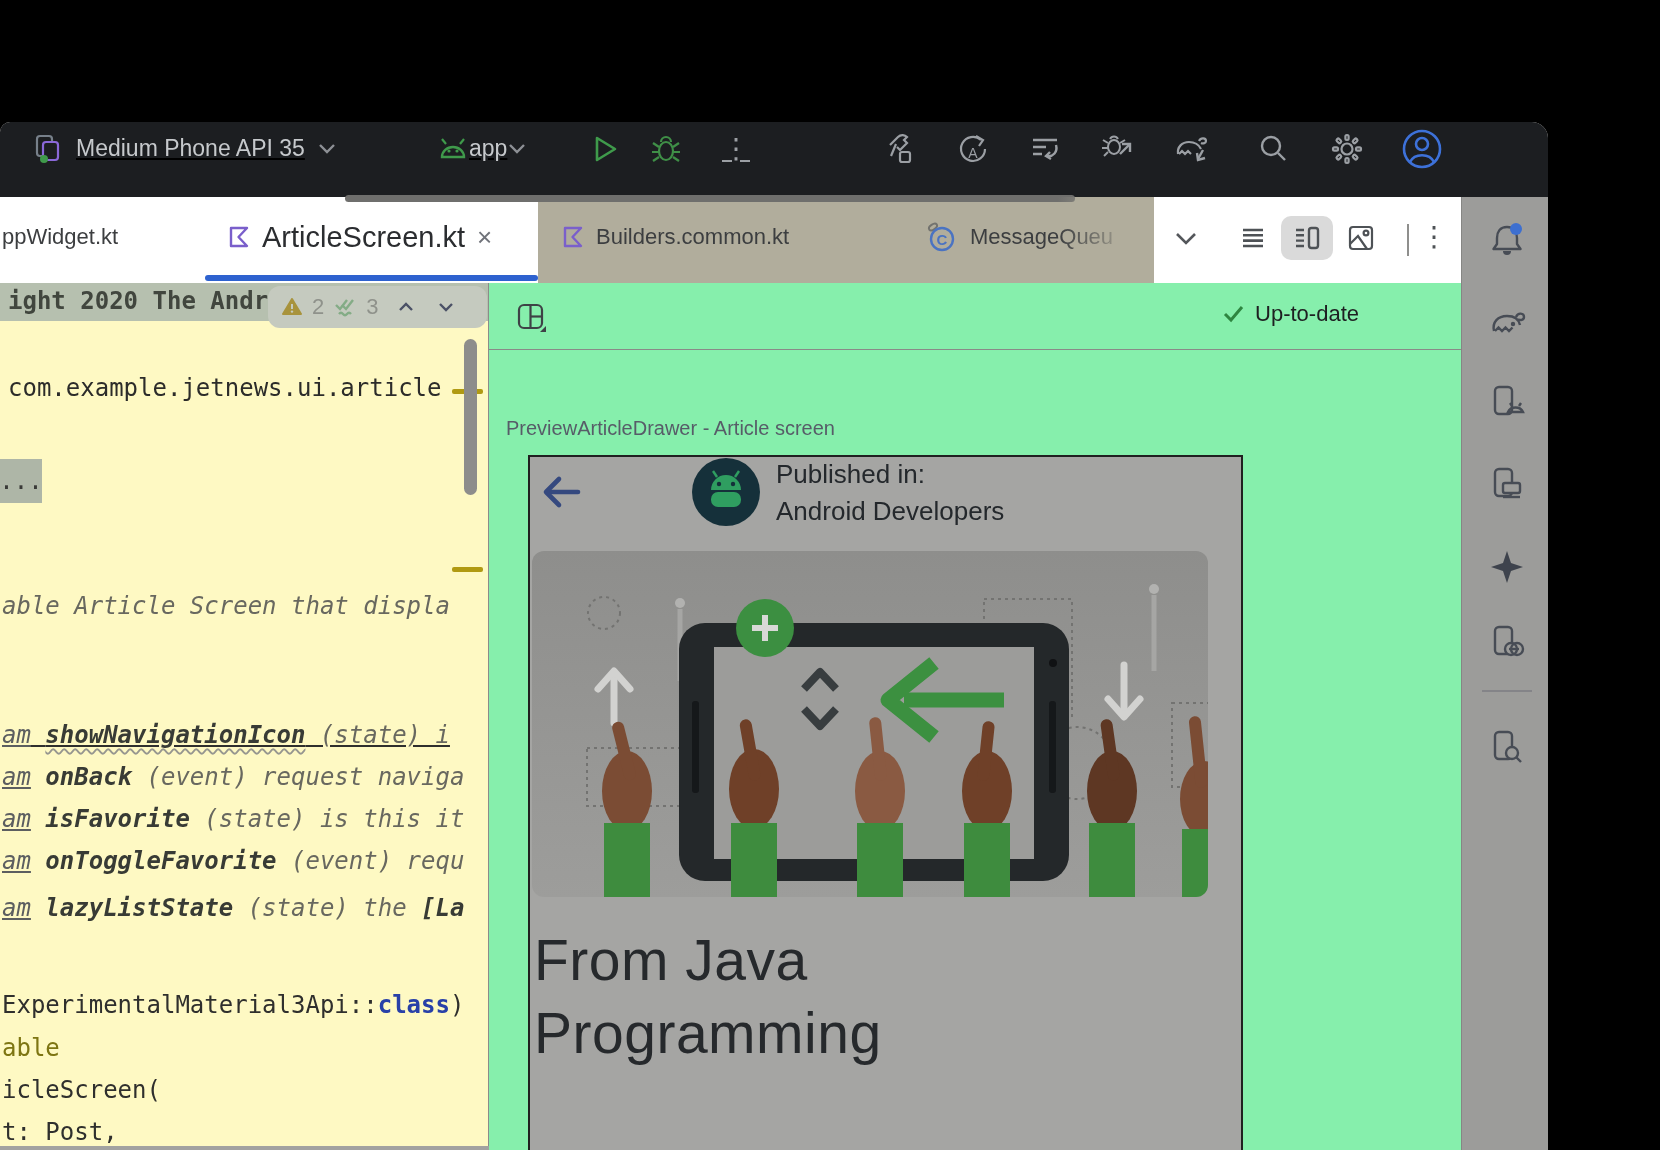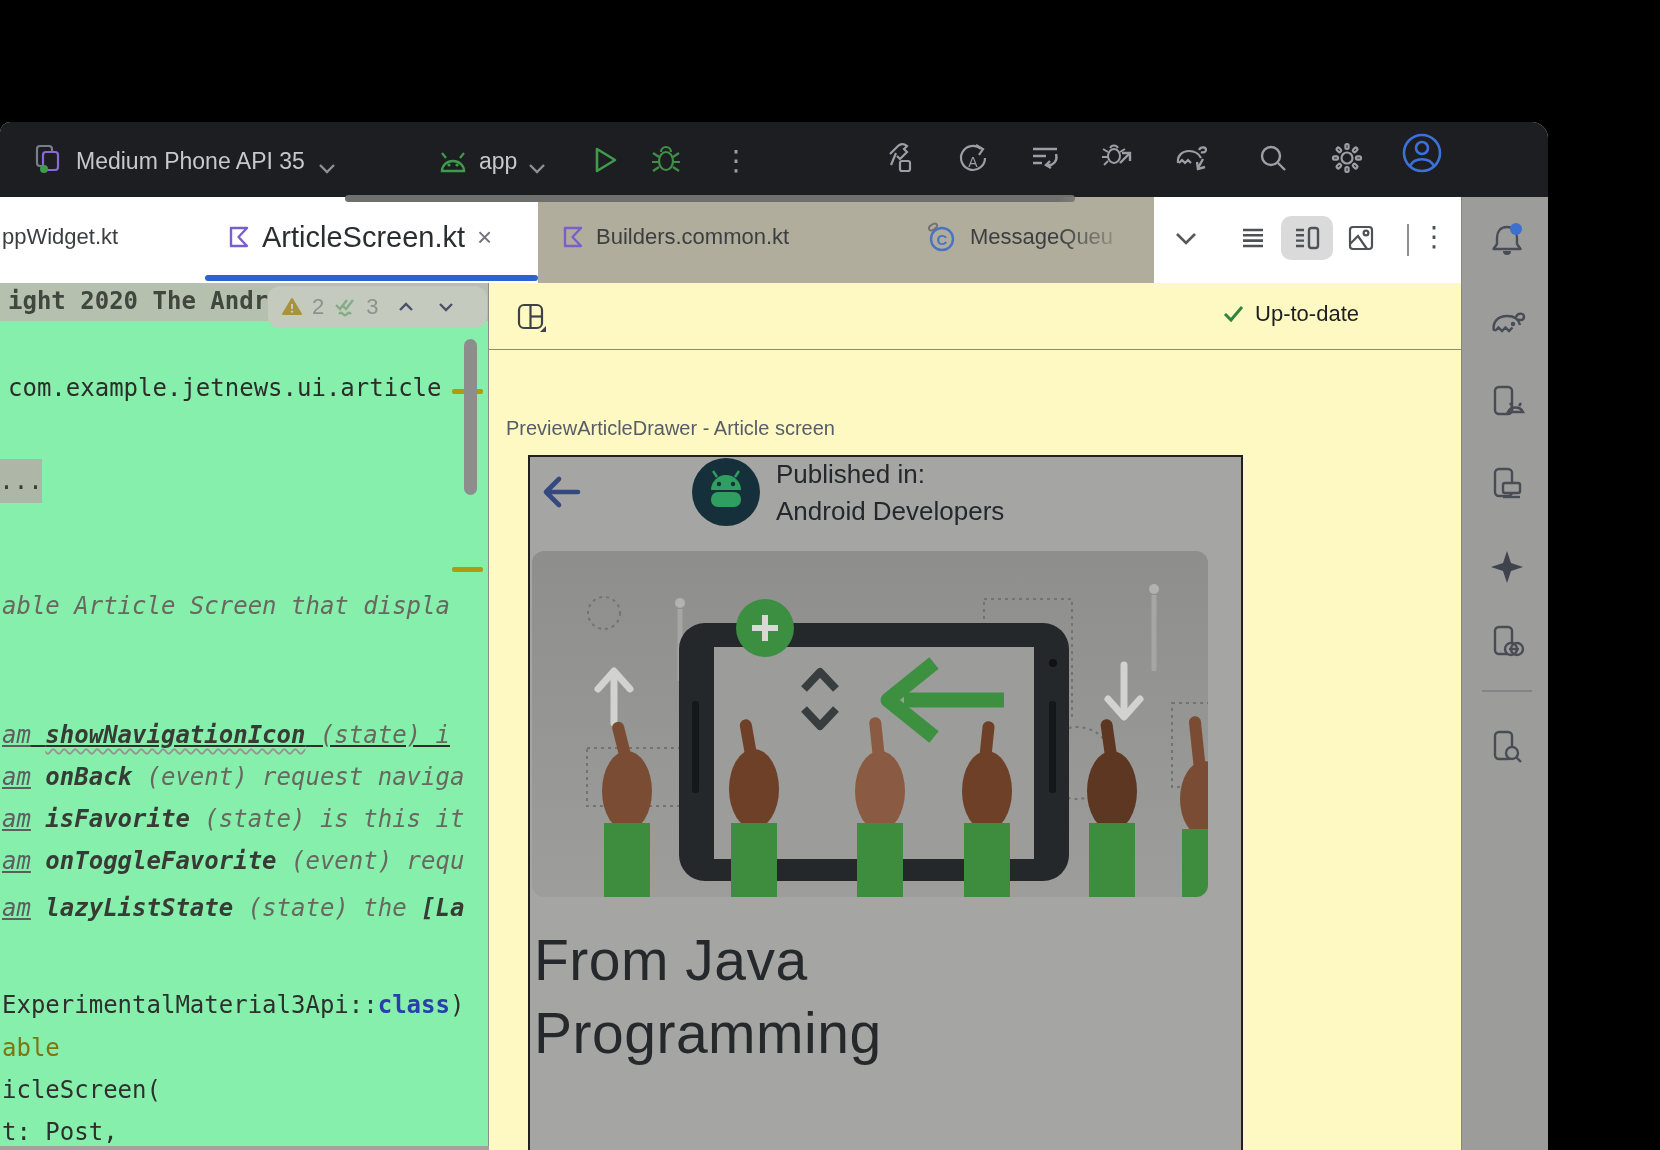--- a/index.html
+++ b/index.html
@@ -2,59 +2,59 @@
 <html><head>
 <meta charset="utf-8">
 <style>
   html,body{margin:0;padding:0;background:#000;}
   .stage{position:relative;width:1660px;height:1150px;background:#000;overflow:hidden;
          font-family:"Liberation Sans",sans-serif;-webkit-font-smoothing:antialiased;}
   .window{position:absolute;left:0;top:122px;width:1548px;height:1028px;background:#a2a2a0;
           border-radius:10px 16px 0 0;overflow:hidden;}
   
   .toolbar{position:absolute;left:0;top:0;width:100%;height:75px;background:#1c1e21;border-radius:10px 16px 0 0;}
-  .tb-item{position:absolute;top:0;height:53px;display:flex;align-items:flex-end;}
+  .tb-item{position:absolute;top:0;height:53px;display:flex;align-items:center;text-decoration:underline;}
   .tb-text{color:#c6c9cc;font-size:23px;}
   .tb-icon svg{display:block;}
   
   .tabbar{position:absolute;left:0;top:75px;width:1461px;height:86px;background:#ffffff;text-align:right;}
   .tabscroll{position:absolute;left:345px;top:-2px;width:730px;height:7px;border-radius:4px;background:#6f6f6d;}
   .tan{position:absolute;left:538px;top:0;width:614px;height:86px;background:#b1ad9c;}
   .tab{position:absolute;top:0;height:80px;display:flex;align-items:center;gap:12px;}
   .tab-label{font-size:22px;color:#3c3e40;}
   .tab-label.active{font-size:29px;color:#2b2d30;font-weight:500;}
   .tab-close{font-size:26px;color:#70737a;line-height:1;}
   .underline{position:absolute;left:205px;top:78px;width:333px;height:6px;background:#2e62cf;border-radius:3px;}
   .fade{position:absolute;left:1058px;top:0;width:96px;height:86px;
         background:linear-gradient(90deg,rgba(177,173,156,0),#b1ad9c 80%);}
   .spotlight{position:absolute;left:1218px;top:12px;width:178px;height:58px;background:#ffffff;border-radius:3px;
              display:flex;align-items:center;justify-content:center;gap:14px;box-shadow:0 0 0 1px #fff;}
   .chip{width:52px;height:44px;border-radius:10px;background:#dadada;display:flex;align-items:center;justify-content:center;}
   .vdiv{position:absolute;left:1407px;top:27px;width:2px;height:32px;background:#8f8f8d;}
   .kebab{font-size:28px;color:#4e5256;line-height:1;}
   
-  .editor{position:absolute;left:0;top:161px;width:488px;bottom:4px;background:#86efac;border-right:1px solid #8c8c8a;}
+  .editor{position:absolute;left:0;top:161px;width:488px;bottom:4px;background:#fef9c3;border-right:1px solid #8c8c8a;}
   .code{position:absolute;font-family:"DejaVu Sans Mono",monospace;font-size:24px;white-space:pre;color:#2f2f2d;}
   .cm{font-style:italic;color:#68685f;}
   .cm b{font-style:italic;color:#383b35;}
   .ptag{color:#5c5e60;text-decoration:underline;font-style:italic;}
   .pname{color:#383b35;font-weight:bold;font-style:italic;}
   .pwavy{text-decoration:underline wavy #96968f;text-decoration-thickness:1.5px;text-underline-offset:5px;}
   .kw{color:#2840a8;font-weight:bold;}
   .ann{color:#7d7512;text-align:center;}
   .copyline{position:absolute;left:0;top:0;width:100%;height:38px;background:#b6c0af;}
   .foldchip{position:absolute;left:0;top:176px;width:42px;height:44px;background:#aeb6a7;
             font-family:"DejaVu Sans Mono",monospace;font-size:24px;color:#3a3a38;display:flex;align-items:center;justify-content:center;}
   .wmark{position:absolute;width:31px;height:5px;background:#b09a12;border-radius:2px;}
   .vscroll{position:absolute;left:464px;top:56px;width:13px;height:156px;background:#8d8d8b;border-radius:7px;}
   .inspect{position:absolute;left:268px;top:3px;width:219px;height:42px;background:#c5cabf;border-radius:12px;
            display:flex;align-items:center;gap:10px;padding-left:14px;box-sizing:border-box;}
   .inspect .cnt{font-size:22px;color:#8f928b;}
   
-  .preview{position:absolute;left:489px;top:161px;width:972px;bottom:0;background:#fef9c3;}
+  .preview{position:absolute;left:489px;top:161px;width:972px;bottom:0;background:#86efac;}
   .pv-toolbar{position:absolute;left:0;top:0;width:100%;height:67px;border-bottom:1px solid #8a8a88;box-sizing:border-box;}
   .upToDate{position:absolute;right:102px;top:18px;display:flex;align-items:center;gap:10px;
             font-size:22px;color:#1e1f21;}
   .pv-label{position:absolute;left:17px;top:134px;font-size:20px;color:#575c68;}
   .frame{position:absolute;left:39px;top:172px;width:715px;height:706px;border:2px solid #202020;background:#a5a5a3;box-sizing:border-box;}
   .pubtext{position:absolute;left:246px;font-size:26px;color:#24282c;}
   .hero{position:absolute;left:2px;top:94px;width:676px;height:346px;border-radius:12px;overflow:hidden;
         background:linear-gradient(180deg,#8e8e8c,#9d9d9b);}
   .headline{position:absolute;left:4px;font-size:57px;font-weight:500;color:#26292c;letter-spacing:.5px;}
   
@@ -76,21 +76,21 @@
             <rect x="9" y="9" width="15" height="18" rx="3" fill="#1c1e21" stroke="#8a68d8" stroke-width="2.2"></rect>
             <circle cx="10" cy="26" r="4" fill="#3f9a4b"></circle>
           </svg>
           </span>
         <span class="tb-text">Medium Phone API 35</span>
         <svg width="20" height="12" viewBox="0 0 20 12">
           <polyline points="3,2 10,9 17,2" fill="none" stroke="#8d9095" stroke-width="2.4"></polyline>
           </svg>
       </div>
 
-      <div class="tb-item" style="left:437px;gap:10px;">
+      <div class="tb-item" style="left:437px;gap:0;">
         <span class="tb-icon">
           <svg width="32" height="24" viewBox="0 0 32 24">
             <path d="M5 20 a11 10 0 0 1 22 0 z" fill="none" stroke="#3f9a4b" stroke-width="2.4"></path>
             <line x1="9" y1="7" x2="5" y2="2" stroke="#3f9a4b" stroke-width="2.2"></line>
             <line x1="23" y1="7" x2="27" y2="2" stroke="#3f9a4b" stroke-width="2.2"></line>
             <circle cx="12" cy="14" r="1.6" fill="#3f9a4b"></circle>
               <circle cx="20" cy="14" r="1.6" fill="#3f9a4b"></circle>
           </svg>
           </span>
         <span class="tb-text">app</span>

